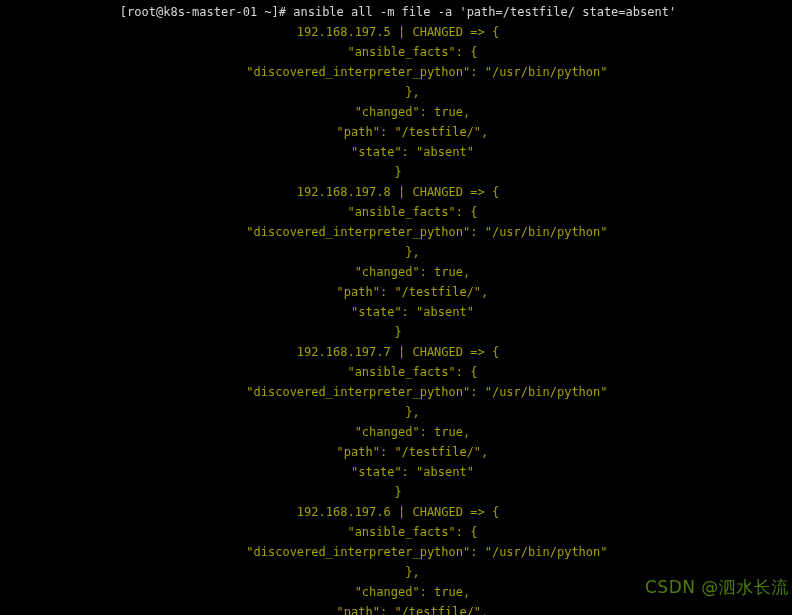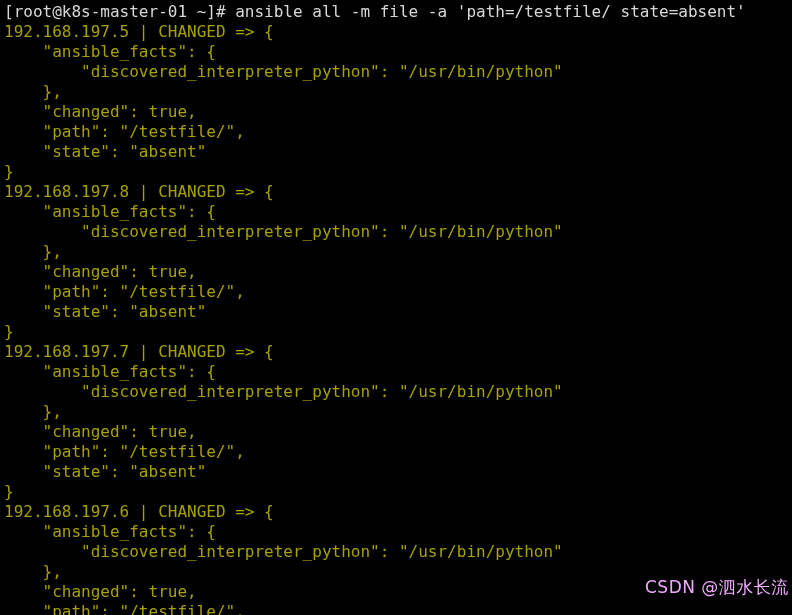--- a/index.html
+++ b/index.html
@@ -18,38 +18,39 @@
     position: absolute;
     left: 0;
     top: 0;
     width: 792px;
     height: 615px;
     background: #000000;
     padding: 2px 0 0 4px;
     box-sizing: border-box;
   }
   .line {
-    font-size: 16px;
+    font-size: 12px;
     line-height: 20px;
     height: 20px;
     white-space: pre;
     letter-spacing: 0px;
     color: #a6a000;
+    text-align: center;
   }
   .line.prompt {
     color: #d8d8d8;
   }
   #watermark {
     position: absolute;
     left: 645px;
     top: 576px;
     font-family: "DejaVu Sans", "Liberation Sans", sans-serif;
     font-size: 17px;
     line-height: 22px;
-    color: #f0abfc;
+    color: #4d7c0f;
     white-space: pre;
     letter-spacing: 0.5px;
   }
 </style>
 </head>
 <body>
 
 <div id="terminal">
     <div class="line prompt">[root@k8s-master-01 ~]# ansible all -m file -a 'path=/testfile/ state=absent'</div>
     <div class="line">192.168.197.5 | CHANGED =&gt; {</div>

